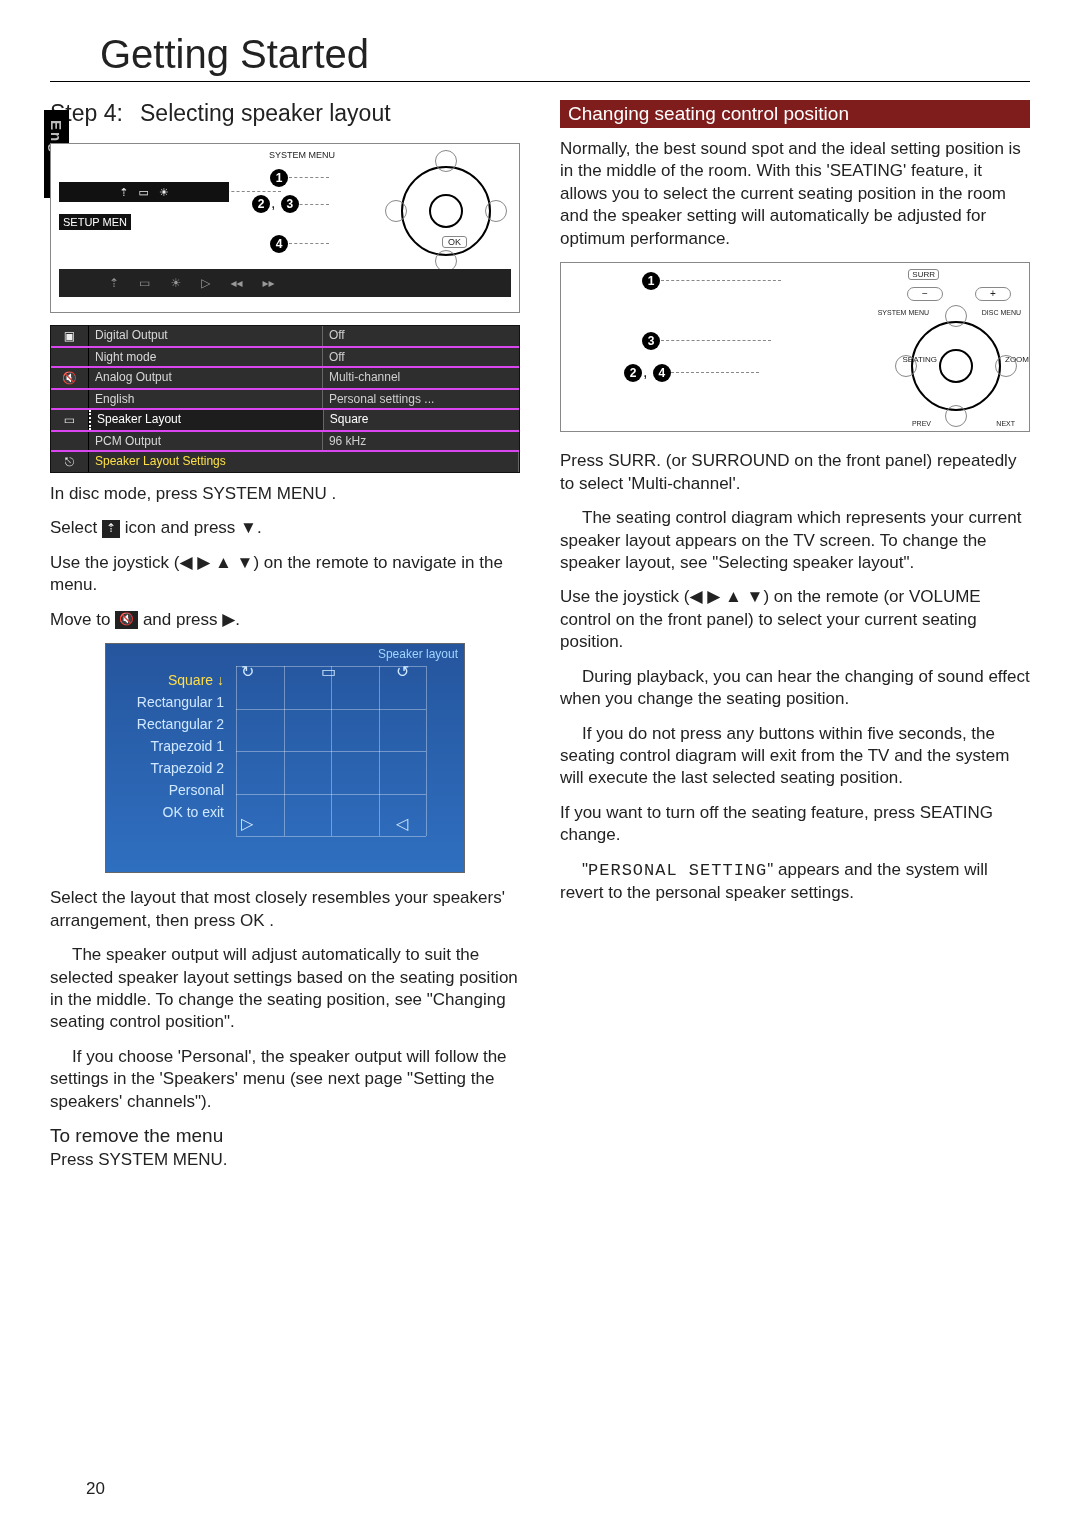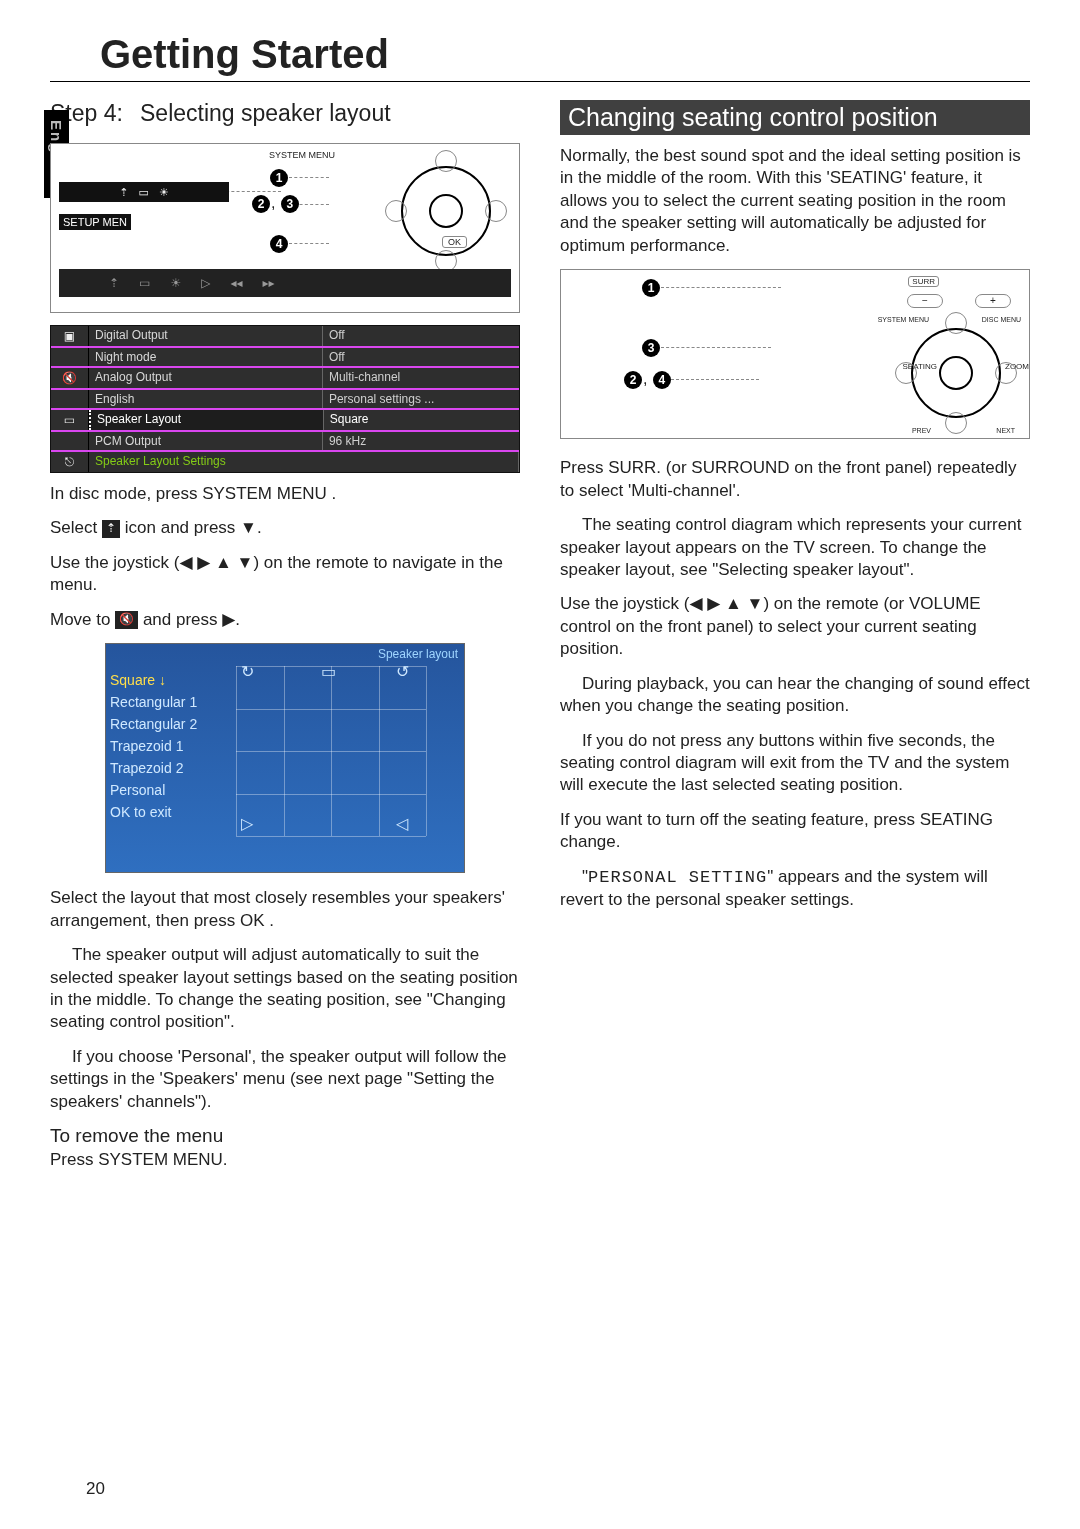--- a/index.html
+++ b/index.html
@@ -1,28 +1,28 @@
 <!DOCTYPE html>
 <html><head>
 <meta charset="utf-8">
 <style>
   *{box-sizing:border-box;margin:0;padding:0}
   body{font-family:Arial,Helvetica,sans-serif;background:#fff;color:#222;width:1080px;margin:0 auto}
   .page{padding:32px 50px 20px 50px;position:relative;min-height:1529px}
-  .title{font-size:40px;font-weight:700;margin-left:50px;margin-bottom:4px}
+  .title{font-size:40px;font-weight:400;margin-left:50px;margin-bottom:4px}
   .rule{border:none;border-top:1.5px solid #000;margin:0 0 18px 0}
   .langtab{position:absolute;left:44px;top:110px;background:#000;color:#bbb;
            writing-mode:vertical-rl;text-orientation:mixed;padding:10px 4px;
            font-weight:700;letter-spacing:2px;font-size:15px}
   .cols{display:flex;gap:40px;}
   .col{flex:1;min-width:0}
   .step-h{font-size:23px;font-weight:400;margin-bottom:16px;display:flex}
   .step-h .lbl{width:90px}
   .step-h .txt{flex:1}
-  .grayhead{background:#404040;color:#fff;font-size:25px;padding:3px 8px;margin-bottom:10px}
+  .grayhead{background:#7f1d1d;color:#fff;font-size:19px;padding:3px 8px;margin-bottom:10px}
   p{font-size:17px;line-height:1.32;margin-bottom:12px}
   .indent{text-indent:22px}
   .mono{font-family:"Courier New",monospace;letter-spacing:1px;font-size:17px;}
   
   .remote1{width:100%;height:170px;border:1px solid #888;position:relative;margin-bottom:12px;background:#fff}
   .remote1 .setup{background:#111;color:#fff;font-size:11px;padding:2px 4px;position:absolute;left:8px;top:70px}
   .remote1 .topstrip{position:absolute;left:8px;top:38px;width:170px;height:20px;background:#111;display:flex;align-items:center;justify-content:center;gap:10px;color:#eee;font-size:11px}
   .numcircle{width:18px;height:18px;border-radius:50%;background:#000;color:#fff;
              font-size:12px;font-weight:700;display:inline-flex;align-items:center;
              justify-content:center;margin:0 1px}
@@ -48,33 +48,33 @@
                    padding-left:50px;color:#999;font-size:12px}
   
   .menu{width:100%;background:#2e2e2e;border:1px solid #111;margin-bottom:10px}
   .menu-row{display:flex;font-size:12px;color:#d8d8d8;border-top:2px solid #d946ef}
   .menu-ico{width:38px;text-align:center;color:#eee;padding:3px 0;border-right:1px solid #000}
   .menu-lbl{flex:1.2;padding:2px 6px;border-right:1px solid #666}
   .menu-val{flex:1;padding:2px 6px;color:#cfcfcf}
   .menu-row.hdr{border-top:none}
   .menu-row.sel .menu-lbl{background:#1d1d1d;color:#fff;border-left:2px dotted #fff}
   .menu-row.sel .menu-val{color:#fff}
-  .menu-row.span .menu-lbl{flex:2.2;color:#84cc16}
+  .menu-row.span .menu-lbl{flex:2.2;color:#fde047}
   
   .bluefig{width:360px;height:230px;margin:6px auto 14px auto;position:relative;
            border:1px solid #666;background:linear-gradient(180deg,#25559d 0%,#2f6fc0 100%)}
   .bluefig .title{position:absolute;right:6px;top:3px;color:#9fd5ff;font-size:12px;font-weight:400;margin:0}
   .bluefig .grid{position:absolute;left:130px;top:22px;width:190px;height:170px;
                  }
   .bluefig .grid div{position:absolute;background:rgba(255,255,255,.35)}
   .bluefig .grid .h{height:1px;width:100%}
   .bluefig .grid .v{width:1px;height:100%}
   .bluefig .spk{color:#cfe8ff;position:absolute;font-size:16px}
   .bluefig ul{list-style:none;position:absolute;left:4px;top:22px;right:240px;
-              text-align:left;color:#cfe8ff;font-size:14px}
+              text-align:right;color:#cfe8ff;font-size:14px}
   .bluefig li{margin:6px 0}
   .bluefig li.sel{color:#ffde4a}
   
   .remote2{height:170px;border:1px solid #888;position:relative;margin:10px 0 18px 0}
   .remote2 .surr{position:absolute;right:90px;top:6px;border:1px solid #888;border-radius:3px;font-size:8px;padding:0 3px}
   .remote2 .volm,.remote2 .volp{position:absolute;width:36px;height:14px;
            border:1.5px solid #888;border-radius:8px;font-size:10px;text-align:center;line-height:12px}
   .remote2 .volm{right:86px;top:24px}.remote2 .volp{right:18px;top:24px}
   .remote2 .dpad{position:absolute;right:18px;top:48px;width:110px;height:110px}
   .remote2 .lbl-seat{position:absolute;right:92px;top:92px;font-size:8px;text-align:center}

